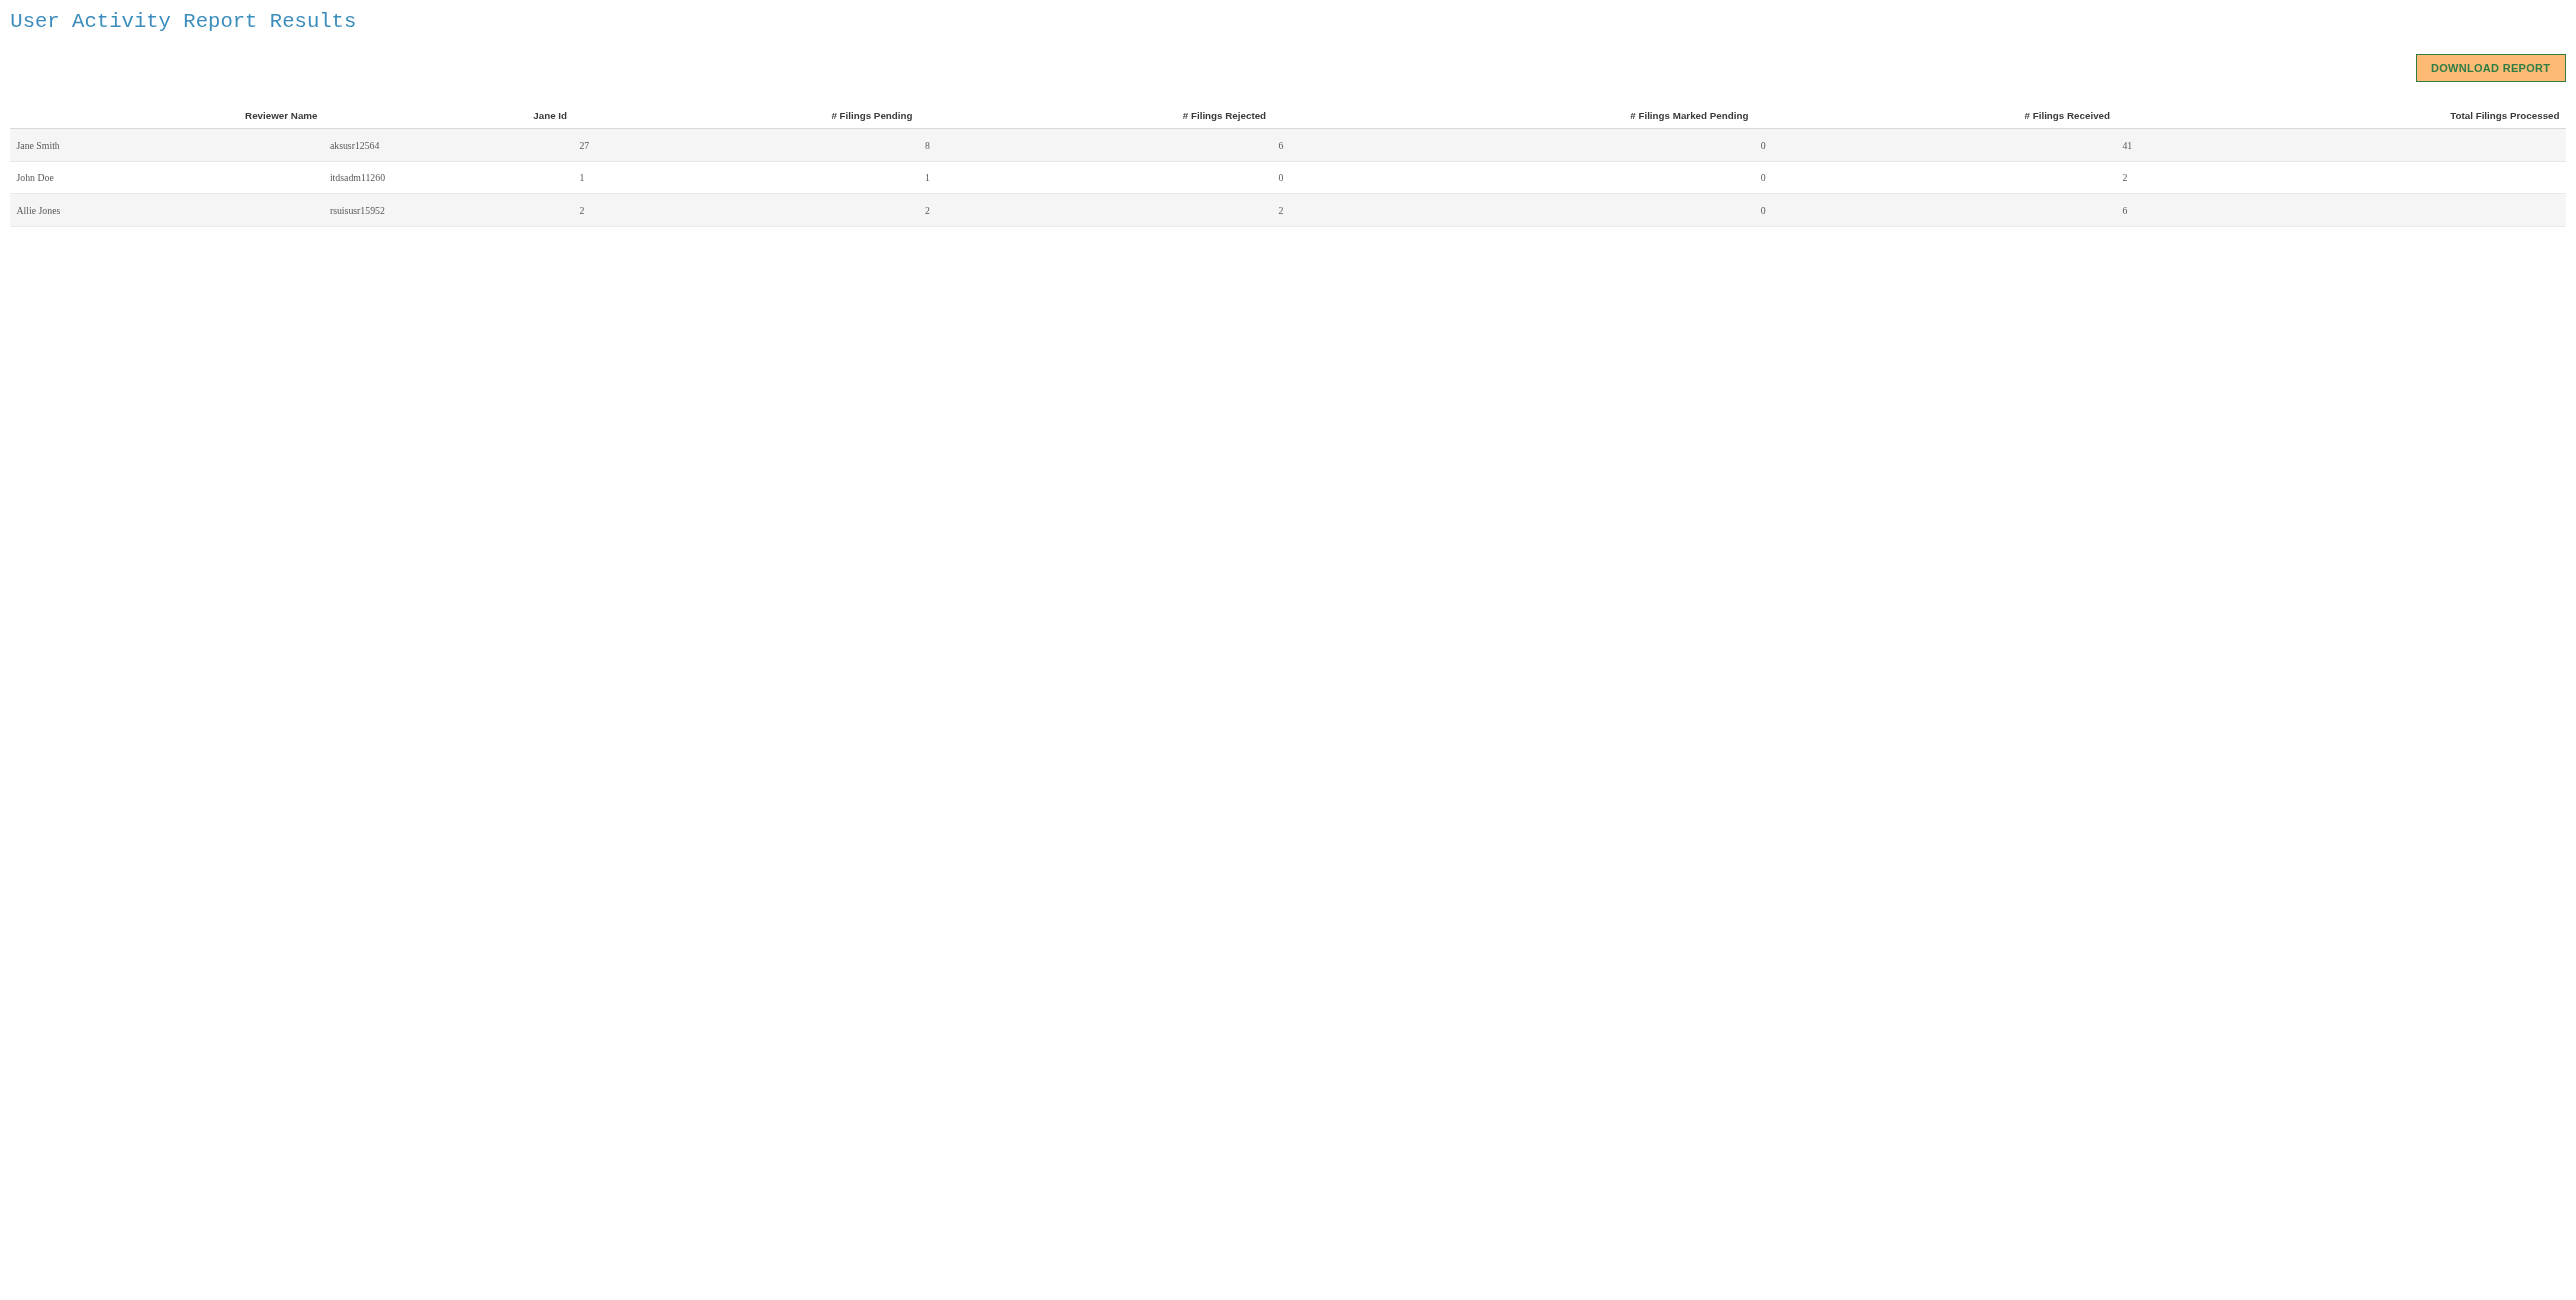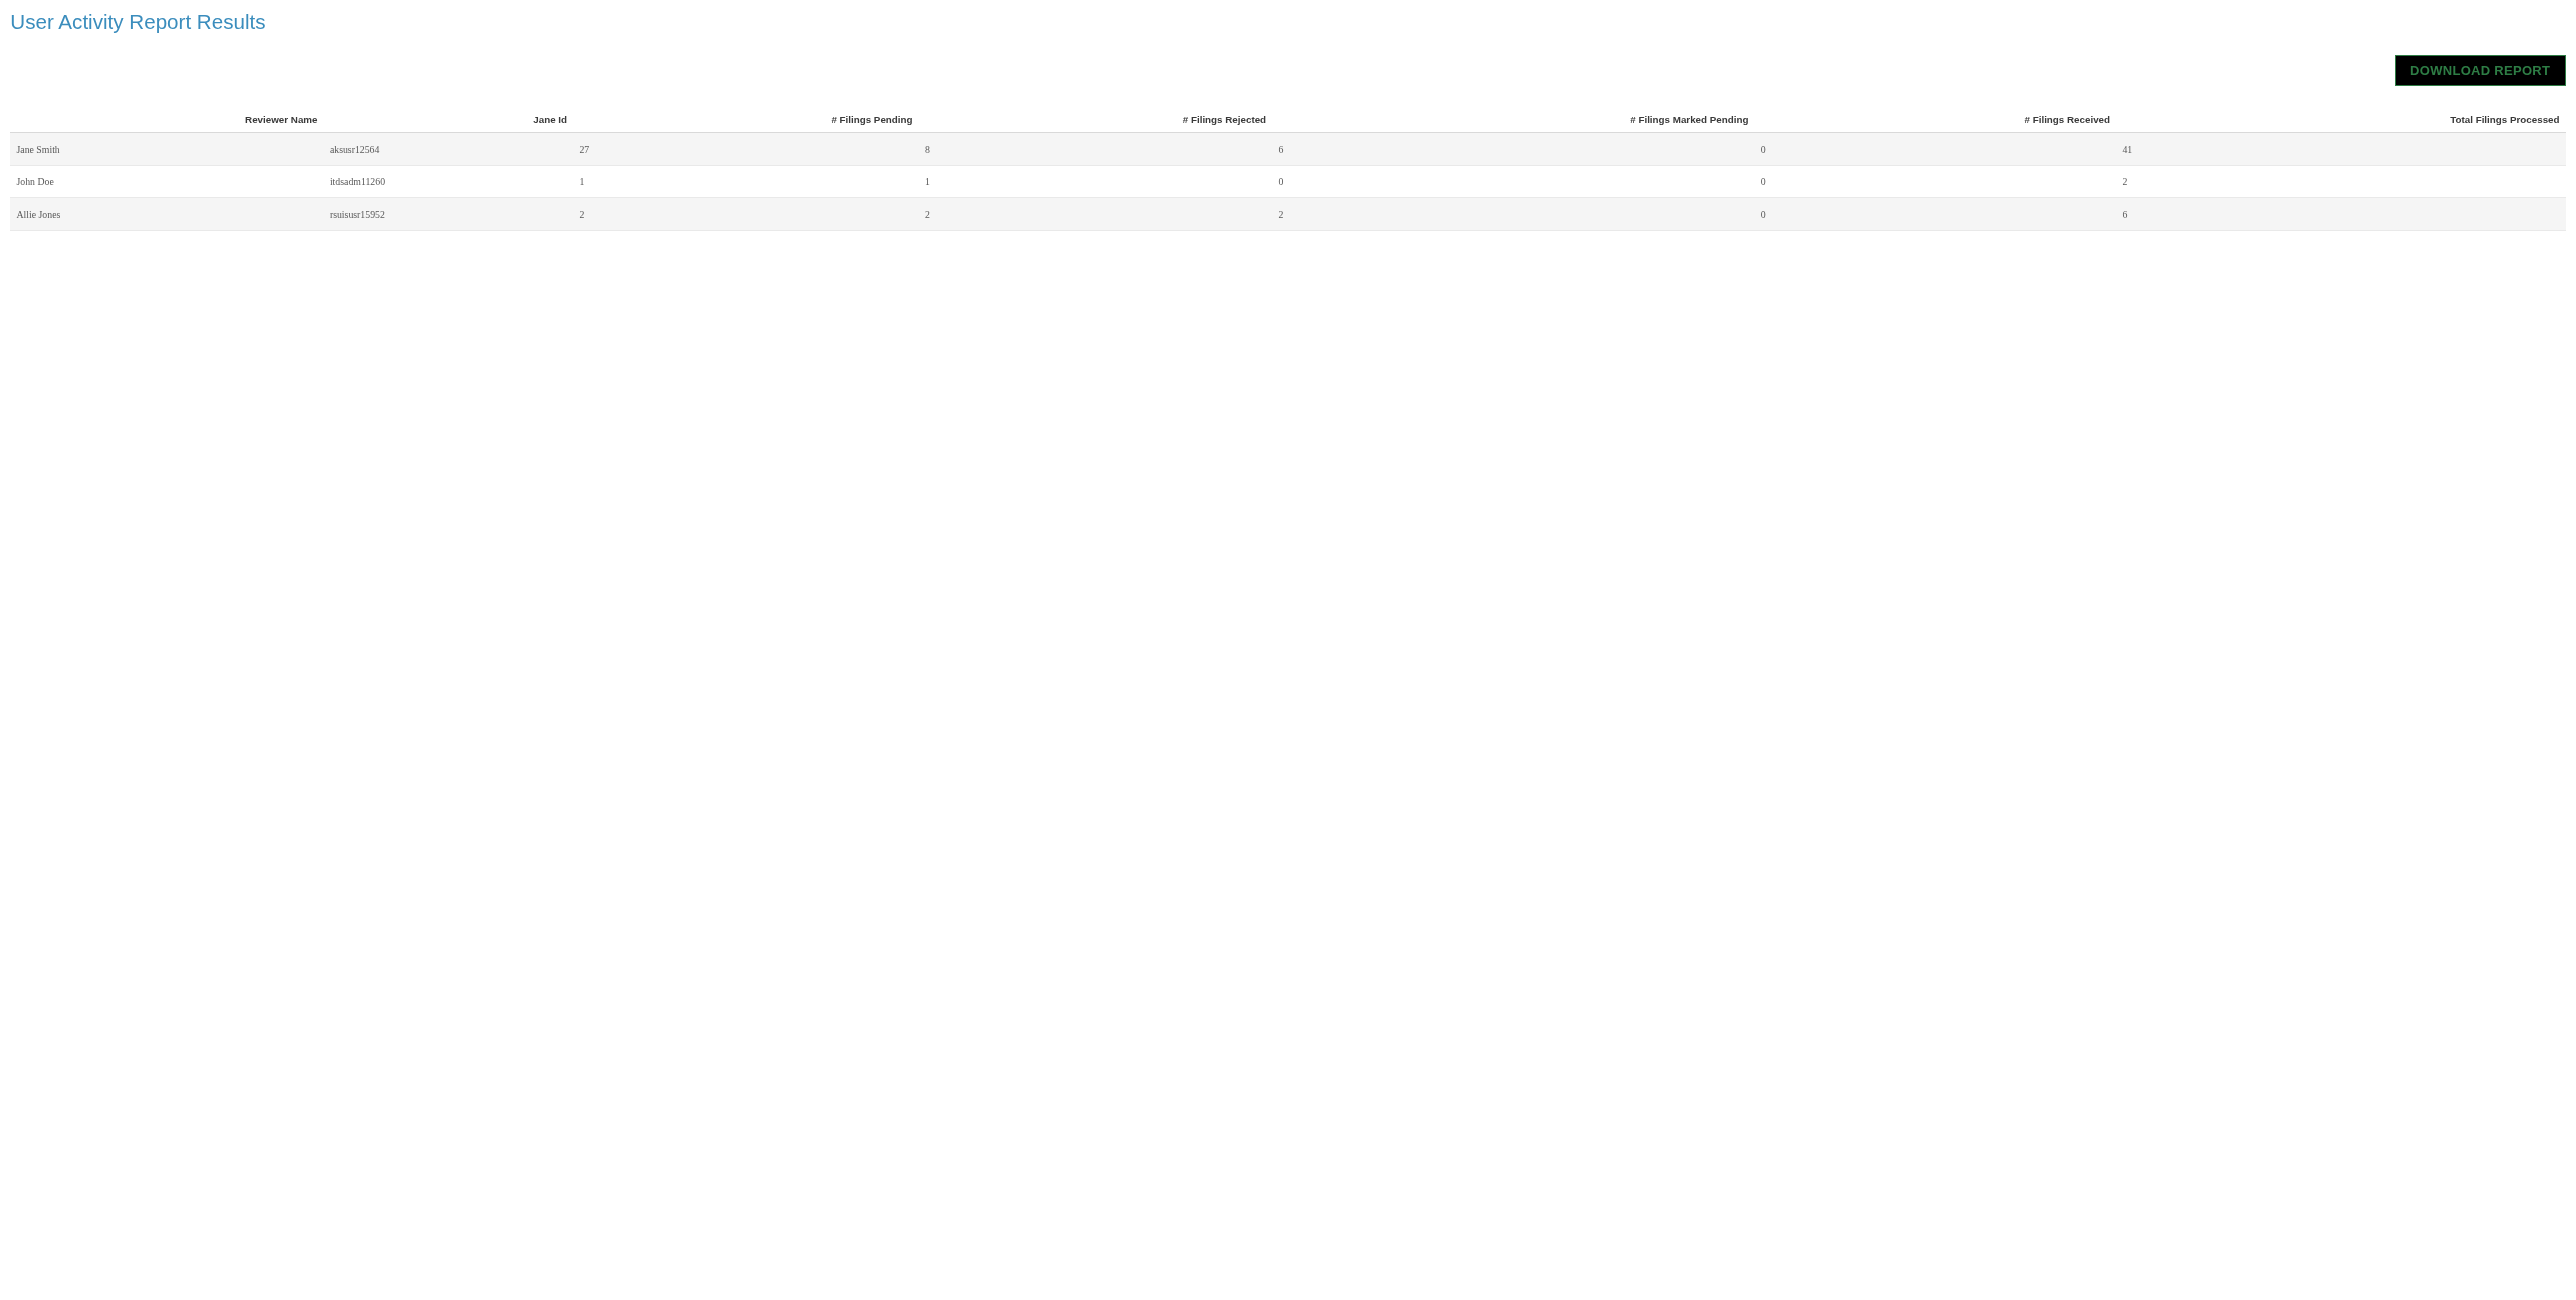--- a/index.html
+++ b/index.html
@@ -3,37 +3,37 @@
   <meta charset="utf-8">
   <style>
     * { box-sizing: border-box; margin: 0; padding: 0; }
     body {
       font-family: 'Segoe UI', Tahoma, Geneva, Verdana, sans-serif;
       background: #ffffff;
       padding: 10.3px;
       color: #595959;
     }
     .title {
-      font-family: Liberation Sans, sans-serif;
+      font-family: Liberation Mono, monospace;
       font-size: 20.6px;
       color: #3b8dbd;
       font-weight: 400;
       margin-bottom: 20.6px;
     }
     .toolbar {
       display: flex;
       justify-content: flex-end;
       margin-bottom: 20.6px;
     }
     .download-btn {
       border: 0.5px solid #2e7d45;
-      background: #000000;
+      background: #fdba74;
       color: #2e7d45;
       font-weight: 700;
-      font-size: 13px;
+      font-size: 11px;
       letter-spacing: 0.3px;
       padding: 7.2px 14.4px;
       cursor: pointer;
       font-family: inherit;
     }
     table {
       width: 100%;
       border-collapse: collapse;
       font-size: 9.8px;
     }

